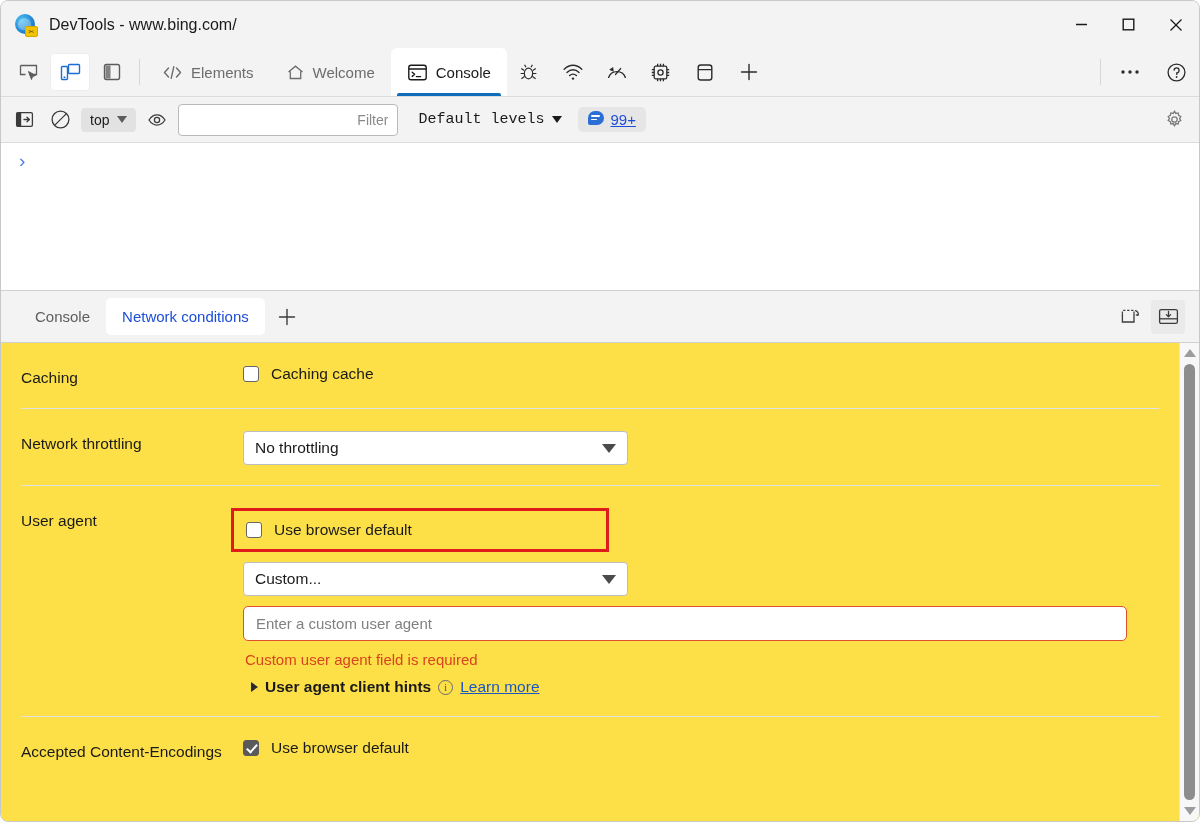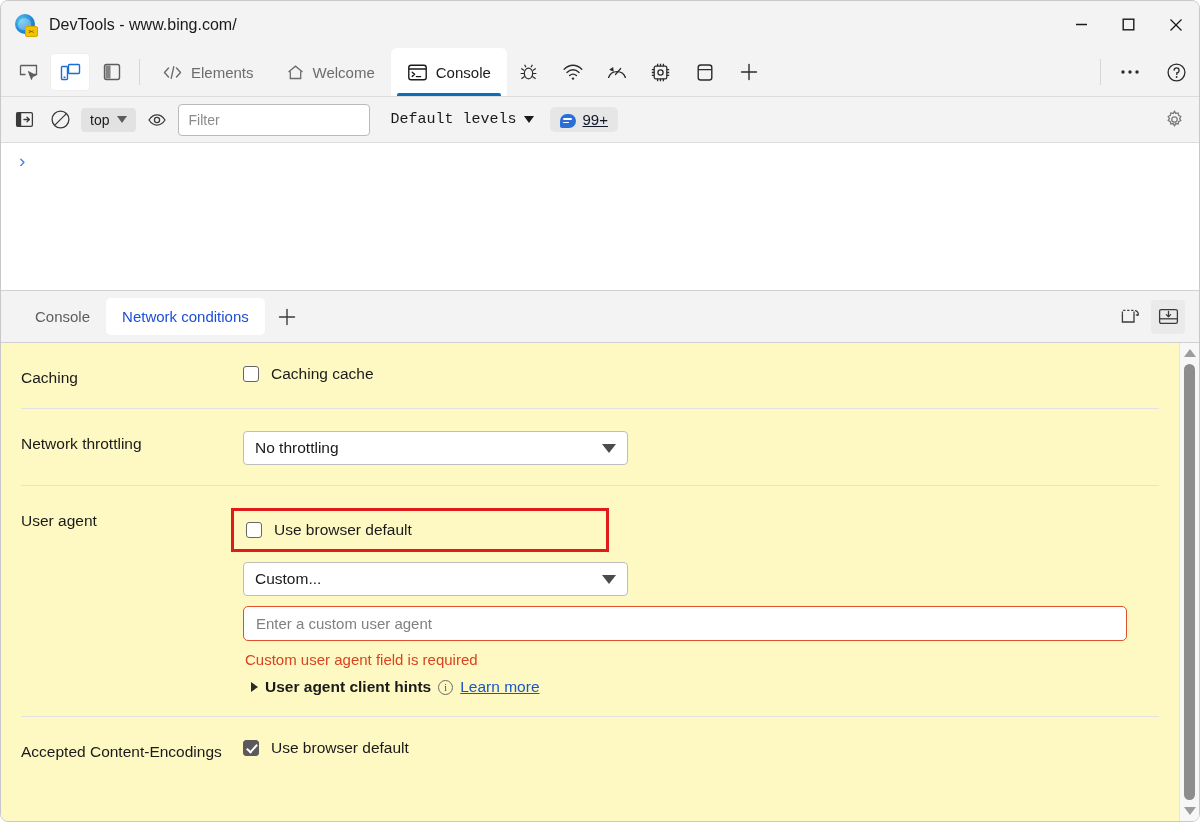--- a/index.html
+++ b/index.html
@@ -158,47 +158,48 @@
     font-size: 14px;
     color: #1a1a1a;
   }
   .caret-d {
     width: 0; height: 0;
     border-left: 5px solid transparent;
     border-right: 5px solid transparent;
     border-top: 7px solid #5c5c5c;
   }
   .filter-input {
-    width: 192px;
+    width: 220px;
     height: 32px;
     background: #ffffff;
     border: 1px solid #b9b9b9;
     border-radius: 4px;
     font-size: 14px;
     color: #6b6b6b;
     padding: 0 9px;
     font-family: "Liberation Sans", sans-serif;
+    text-align: right;
   }
   .filter-input::placeholder { color: #8a8a8a; }
   .levels {
     display: flex; align-items: center; gap: 7px;
     font-size: 15px; color: #1a1a1a;
     padding: 4px 8px;
     border-radius: 4px;
     margin-left: 6px;
     font-family: Liberation Mono, monospace;
   }
   .levels .caret-d { border-top-color: #1a1a1a; }
   .issues-badge {
-    display: flex; align-items: flex-end; gap: 7px;
+    display: flex; align-items: flex-start; gap: 7px;
     background: #e6e6e6;
     border-radius: 5px;
     padding: 4px 10px;
     font-size: 15px;
-    color: #0f172a;
+    color: #1d4ed8;
     margin-left: 2px;
     text-decoration: underline;
   }
   .bubble {
     width: 16px; height: 14px;
     background: #2b6fd6;
     border-radius: 7px 7px 7px 2px;
     position: relative;
   }
   .bubble::before, .bubble::after {
@@ -260,21 +261,21 @@
     width: 34px; height: 34px;
     display:flex; align-items:center; justify-content:center;
     color: #3b3b3b;
     border-radius: 4px;
   }
   .dr-ico.boxed { background: #eaeaea; }
 
   
   .panel {
     flex: 1 1 auto;
-    background: #fef9c3;
+    background: #fde047;
     display: flex;
     position: relative;
     overflow: hidden;
   }
   .panel-scroll {
     flex: 1 1 auto;
     padding: 0 0 0 20px;
     position: relative;
   }
   .row {

